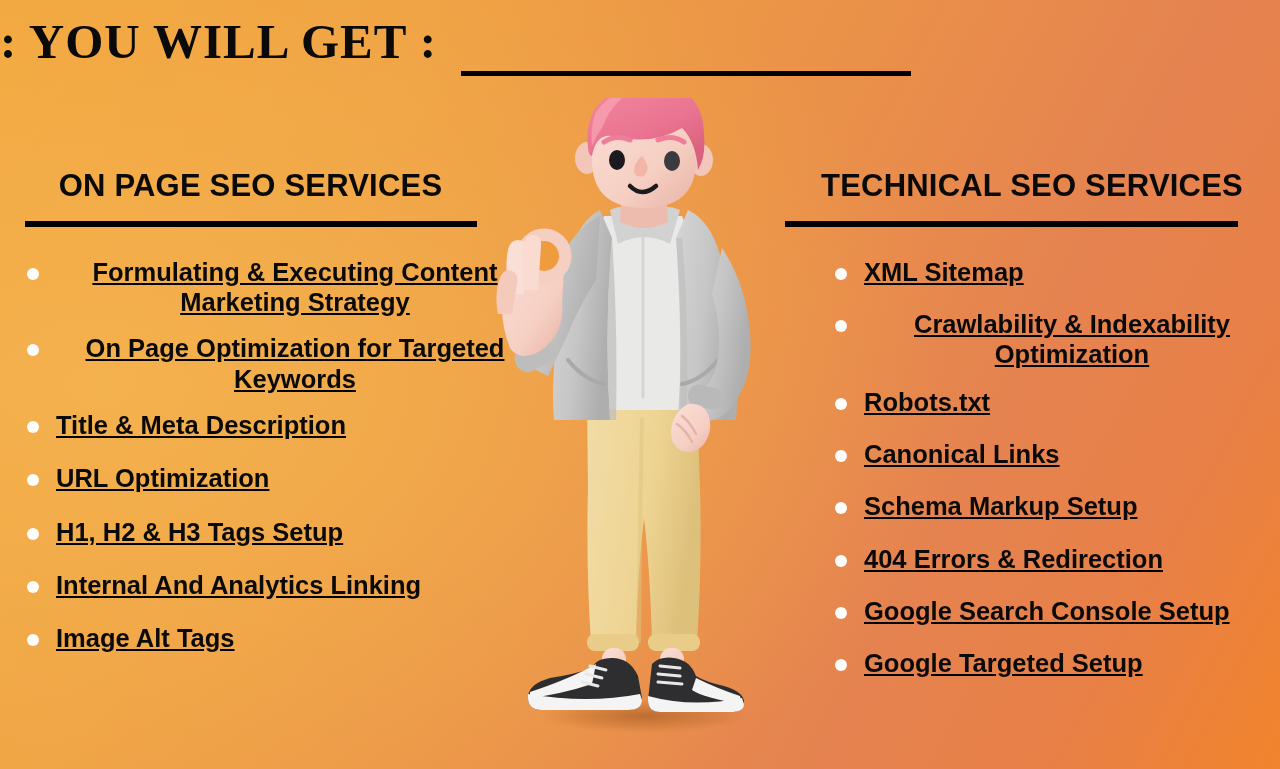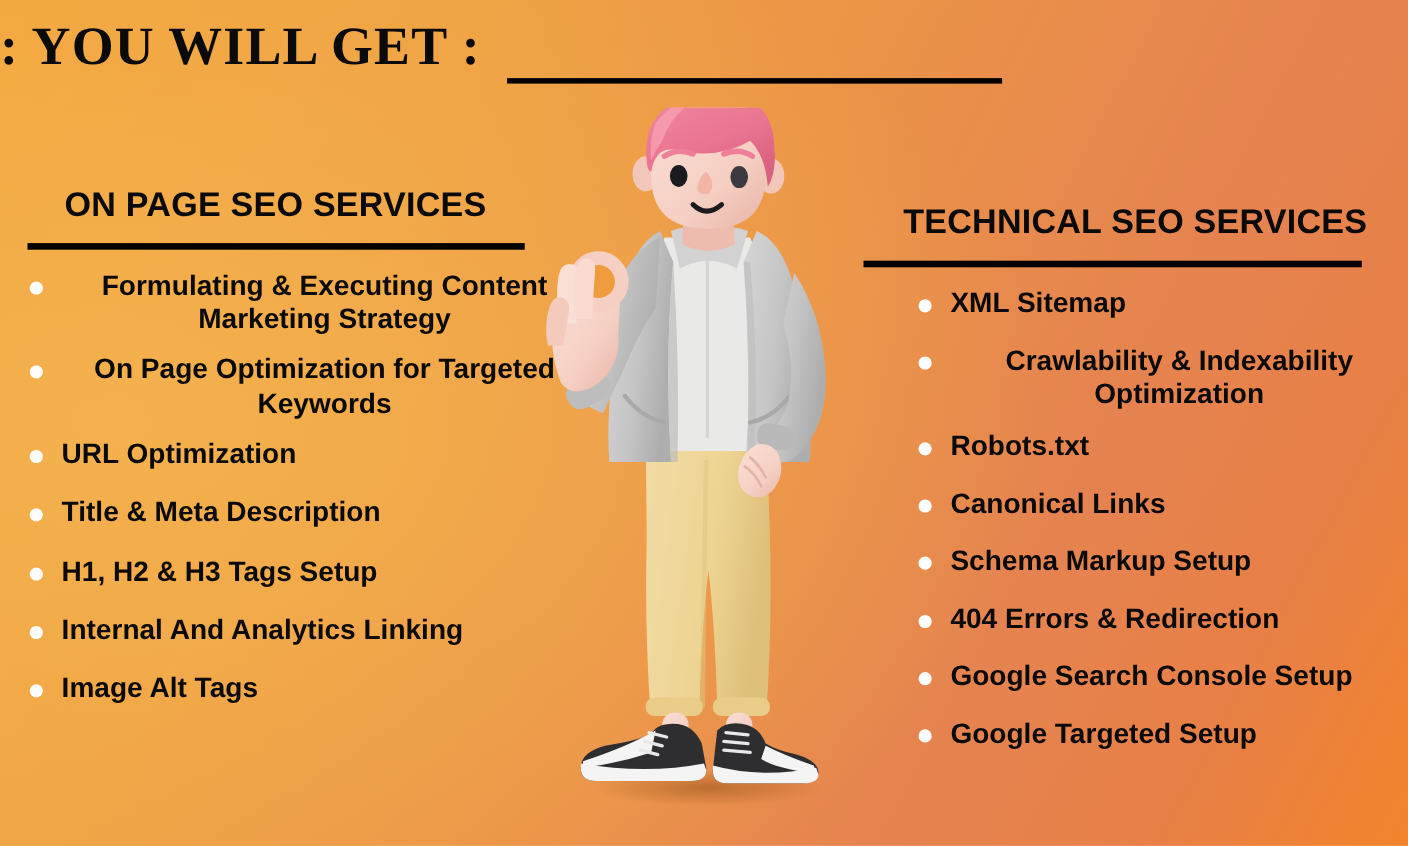--- a/index.html
+++ b/index.html
@@ -39,28 +39,28 @@
   .col-head{
     font-weight:bold;
     font-size:31px;
     letter-spacing:0.2px;
     color:#0a0a0a;
     text-align:center;
     line-height:1.15;
     white-space:nowrap;
   }
   .col-left .col-head{ padding-right:44px; }
-  .col-right .col-head{ padding-left:14px;margin-top:16px; }
+  .col-right .col-head{ padding-left:14px; }
 
   .head-rule{ height:6px; background:#000; margin-top:17px; }
   .col-left .head-rule{ margin-left:25px; margin-right:68px; }
   .col-right .head-rule{ margin-left:15px; margin-right:42px; }
 
   
-  .list{ list-style:none; margin-top:18px; }
+  .list{ list-style:none; margin-top:30px;text-decoration:underline; }
   .col-left .list{ margin-left:22px; width:512px; }
   .col-right .list{ margin-left:60px; width:450px; }
 
   .item{
     position:relative;
     padding-left:34px;
     font-weight:bold;
     font-size:25.5px;
     line-height:1.19;
     color:#0a0a0a;
@@ -223,25 +223,25 @@
     <li class="item two-line">
       <span class="dot"></span>
       <span>Formulating &amp; Executing Content Marketing Strategy</span>
     </li>
     <li class="item two-line">
       <span class="dot"></span>
       <span>On Page Optimization for Targeted Keywords</span>
     </li>
     <li class="item one-line">
       <span class="dot"></span>
+      <span>Title &amp; Meta Description</span>
+    </li>
+    <li class="item one-line">
+      <span class="dot"></span>
       <span>URL Optimization</span>
-    </li>
-    <li class="item one-line">
-      <span class="dot"></span>
-      <span>Title &amp; Meta Description</span>
     </li>
     <li class="item one-line">
       <span class="dot"></span>
       <span>H1, H2 &amp; H3 Tags Setup</span>
     </li>
     <li class="item one-line">
       <span class="dot"></span>
       <span>Internal And Analytics Linking</span>
     </li>
     <li class="item one-line">

